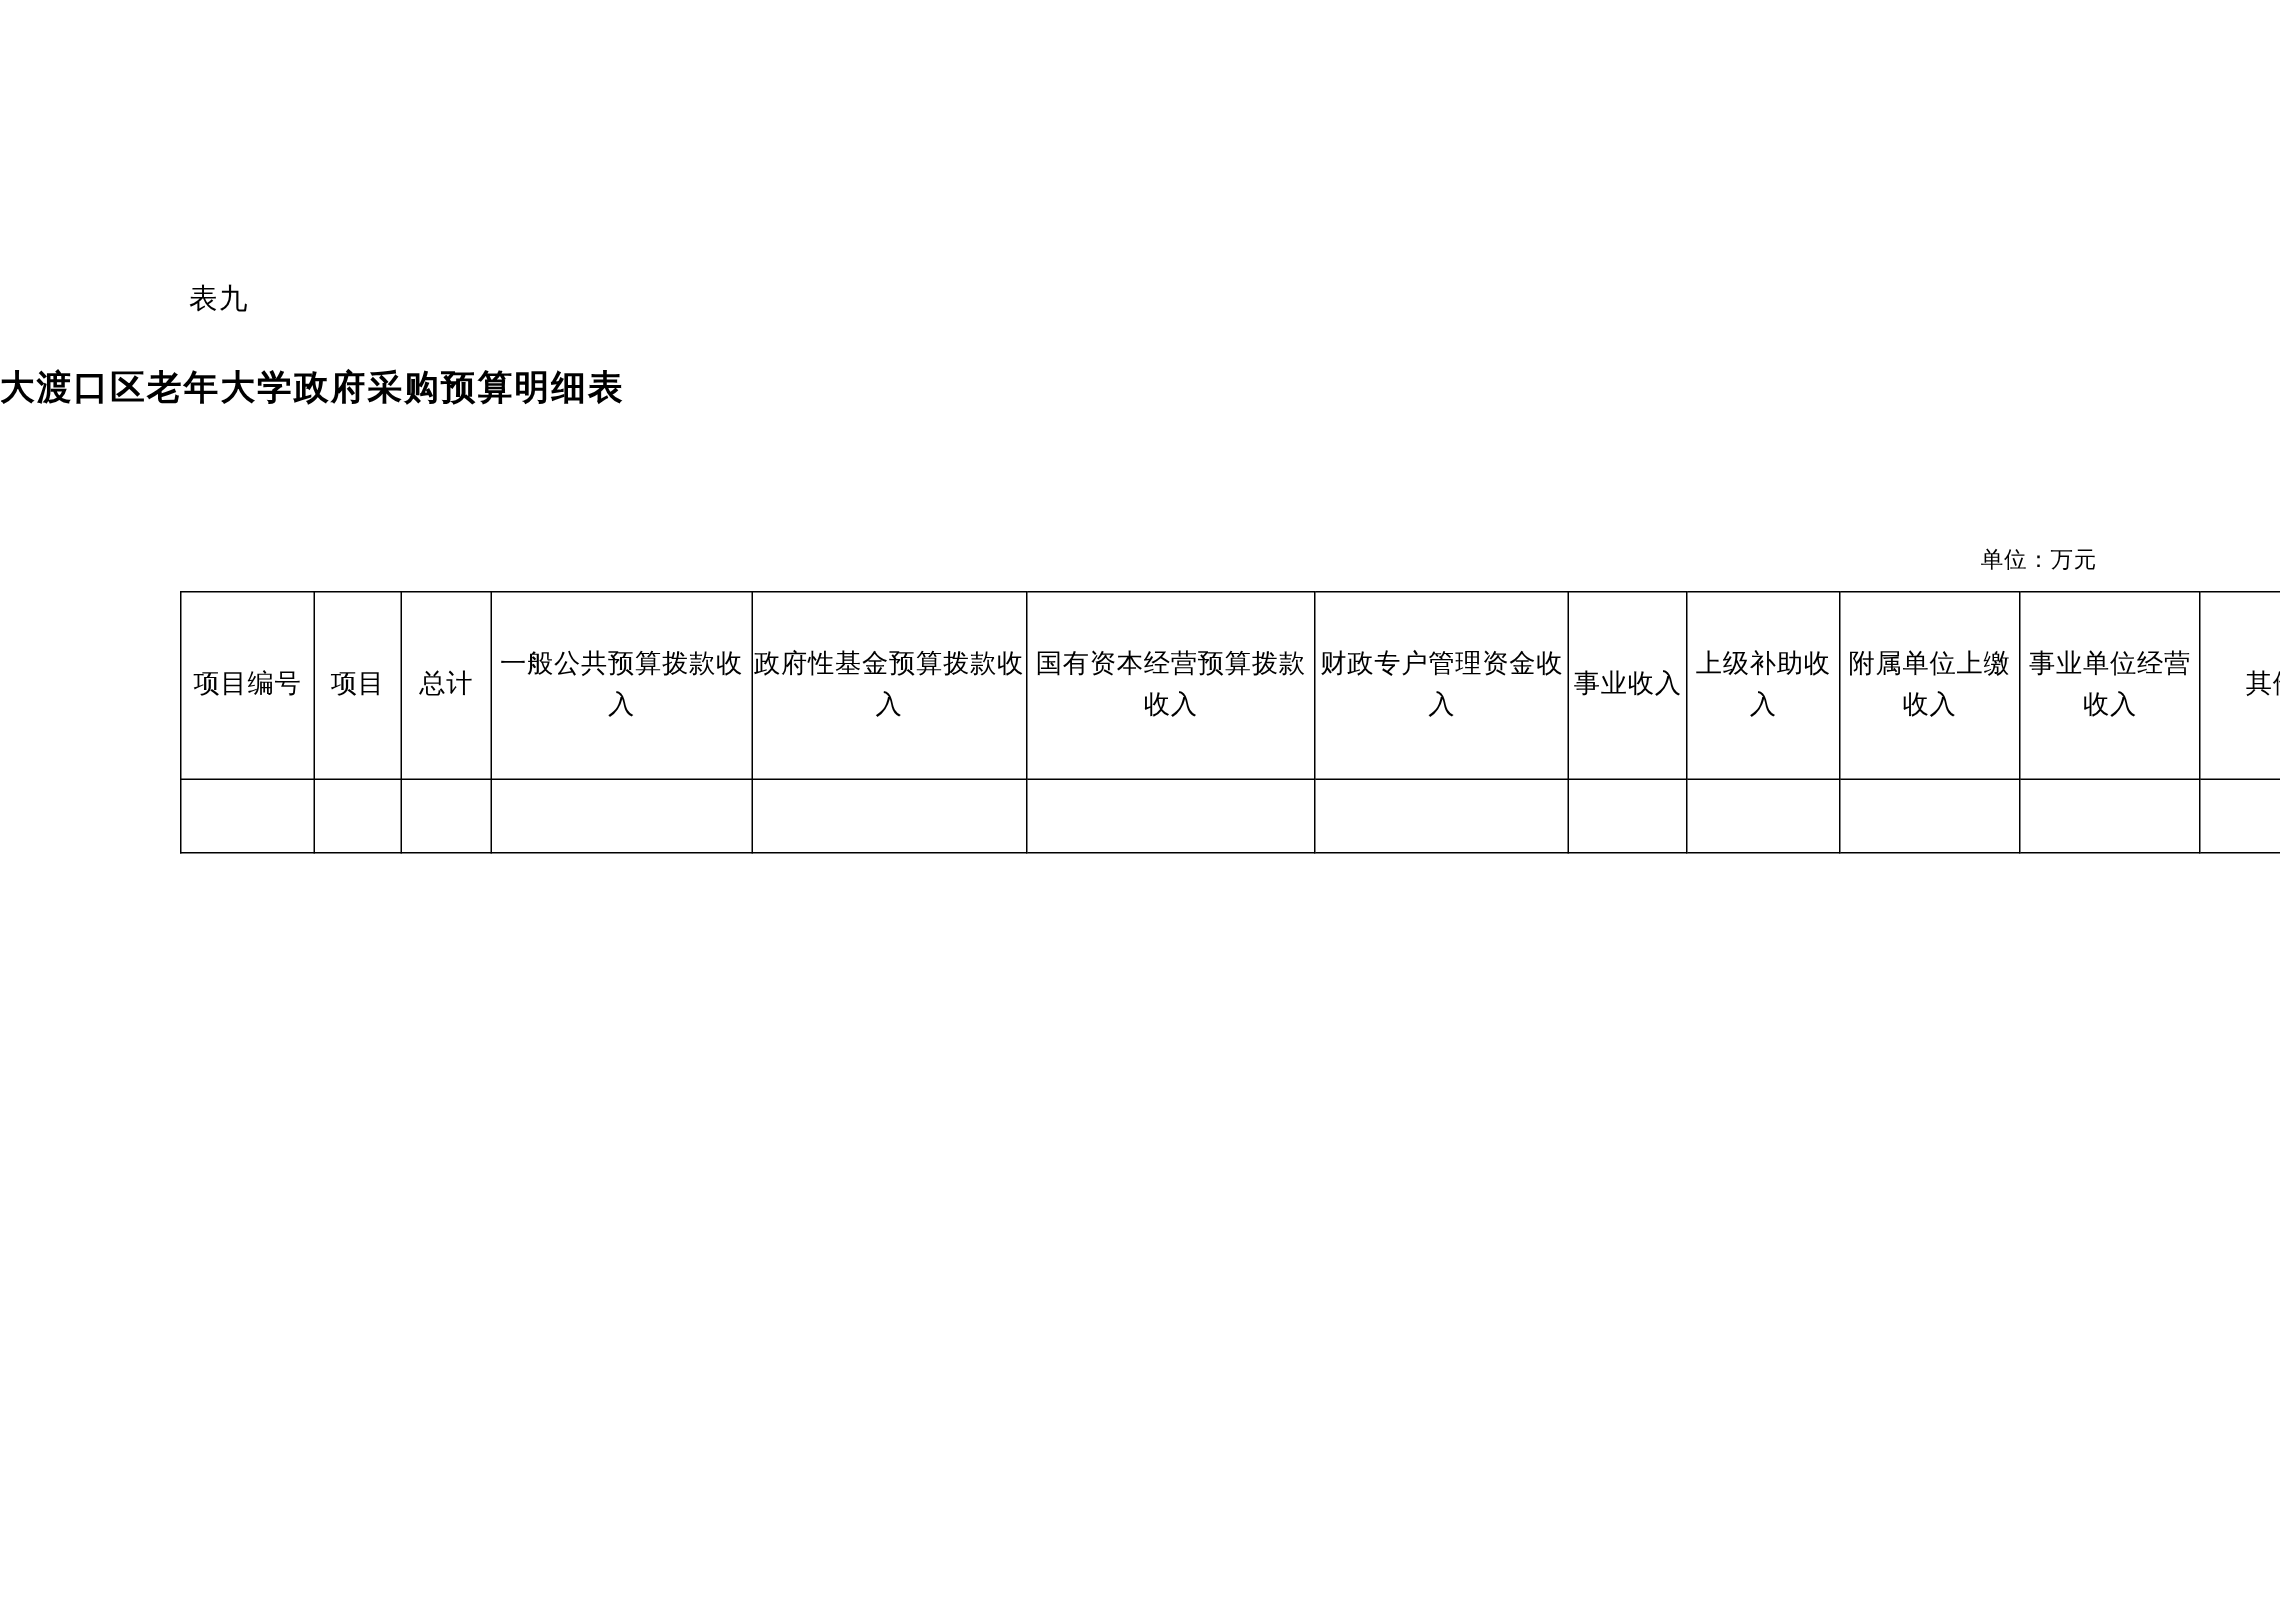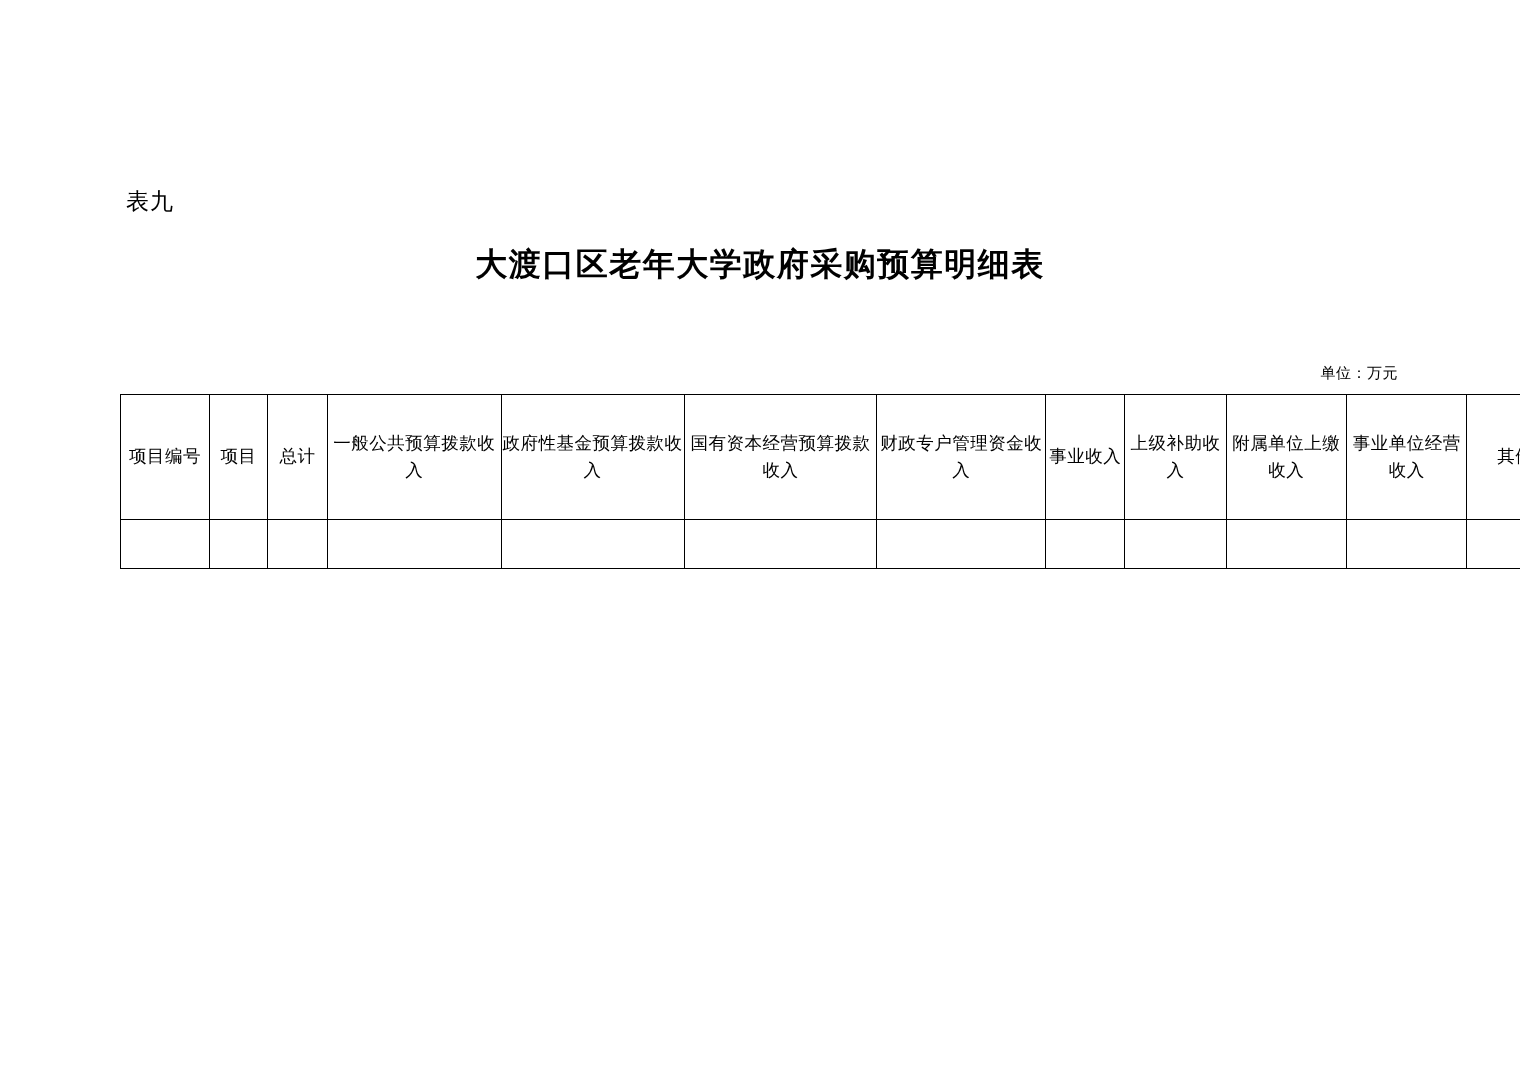--- a/index.html
+++ b/index.html
@@ -18,33 +18,32 @@
   .page {
     position: relative;
     width: 1520px;
     height: 1074px;
   }
   .form-label {
     position: absolute;
     left: 126px;
     top: 186px;
     font-family: "DejaVu Serif", "Liberation Serif", serif;
-    font-size: 23px;
+    font-size: 19px;
     letter-spacing: 1px;
     color: #000;
   }
   .doc-title {
     position: absolute;
     left: 0;
     right: 0;
     top: 243px;
-    text-align: center;
     font-family: Liberation Serif, serif;
     font-weight: bold;
-    font-size: 32px;
+    font-size: 23px;
     letter-spacing: 1.5px;
     color: #000;
   }
   .unit-note {
     position: absolute;
     right: 122px;
     top: 364px;
     font-family: "DejaVu Serif", "Liberation Serif", serif;
     font-size: 15px;
     letter-spacing: 0.5px;

